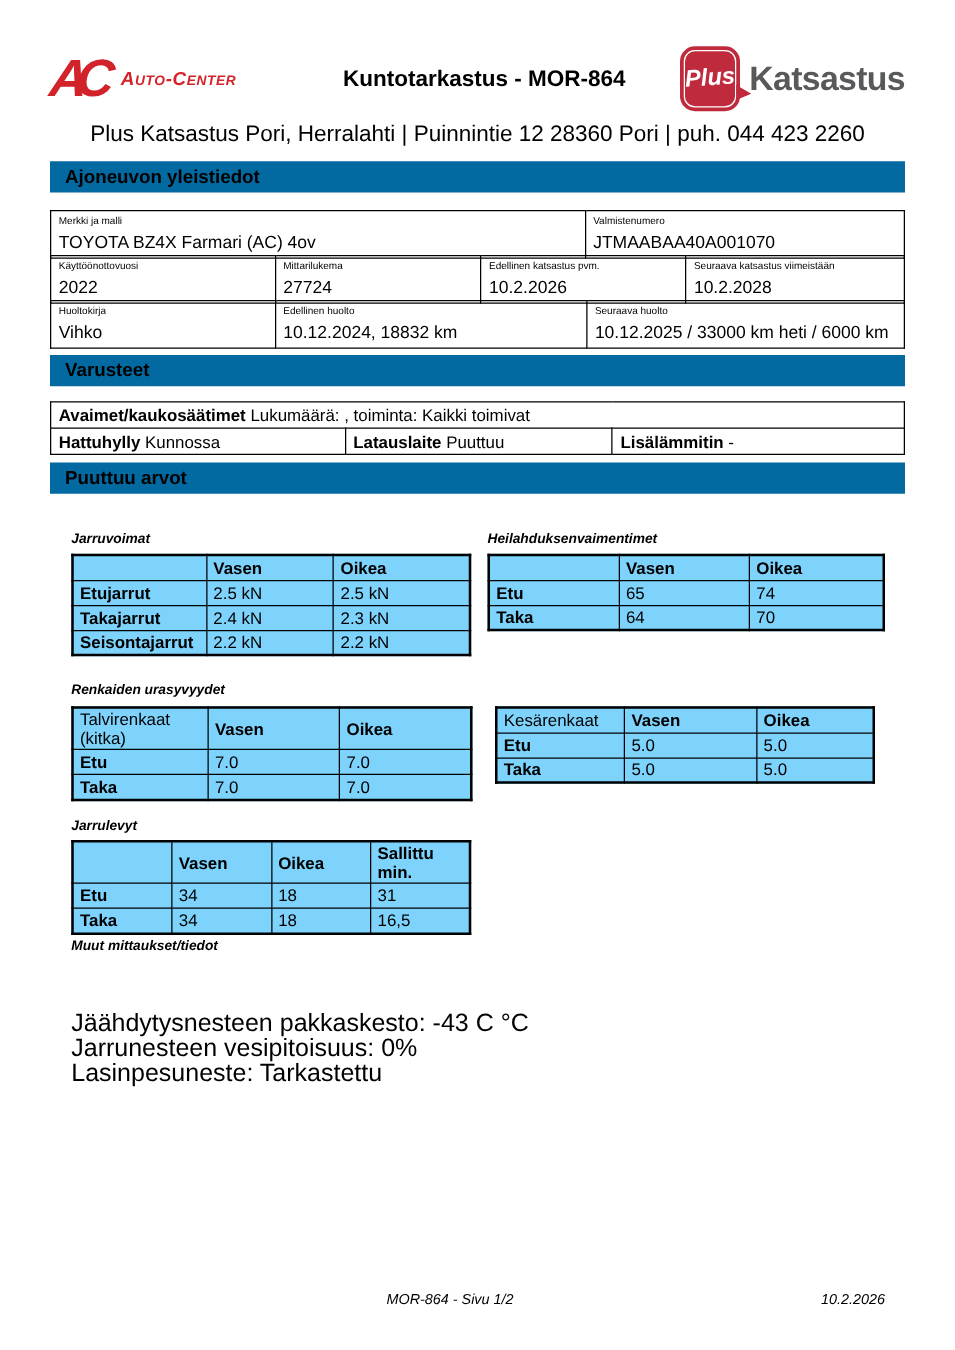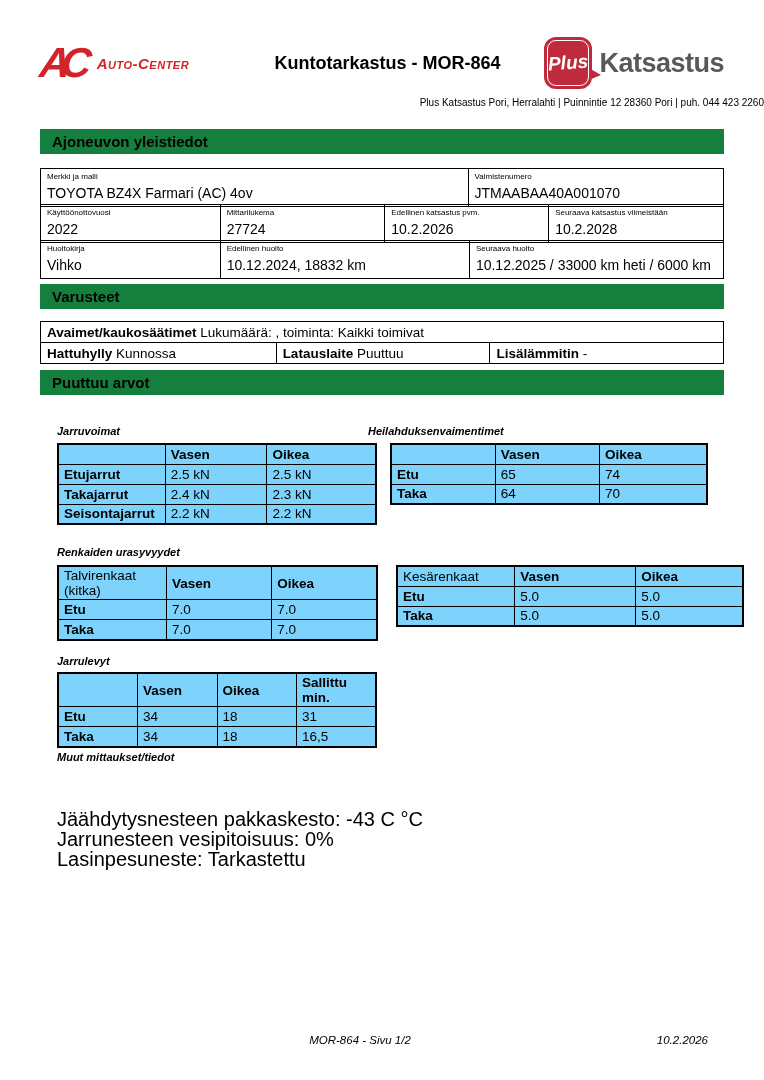--- a/index.html
+++ b/index.html
@@ -46,26 +46,26 @@
     color: #fff; font-style: italic; font-weight: 700; font-size: 19px;
     transform: rotate(-4deg);
   }
   .plus-tail {
     position: absolute; right: -9px; bottom: 9px; width: 0; height: 0; z-index: 2;
     border-top: 7px solid transparent; border-bottom: 5px solid transparent;
     border-left: 12px solid #bf2b3c;
   }
   .plus-name { font-weight: 700; font-size: 27px; color: #58595b; margin-left: 7px; letter-spacing: -0.5px; text-align: right; }
 
-  .subtitle { position: absolute; top: 97px; left: 0; width: 100%; text-align: right; font-size: 10px; }
+  .subtitle { position: absolute; top: 97px; left: 0; width: 100%; text-align: center; font-size: 18px; }
 
   
   .section-bar {
     position: absolute; left: 40px; width: 684px; height: 25px;
-    background: #15803d; font-weight: 700; font-size: 15px; line-height: 25px;
+    background: #0369a1; font-weight: 700; font-size: 15px; line-height: 25px;
     padding-left: 12px;
   }
   #bar-general { top: 129px; }
   #bar-equipment { top: 284px; }
   #bar-measurements { top: 370px; }
 
   
   .info-table { position: absolute; left: 40px; width: 684px; border-collapse: collapse; table-layout: fixed; }
   .info-table td { border: 1px solid #000; height: 37px; padding: 2px 5px 3px 6px; vertical-align: top; }
   .info-label { font-size: 8px; line-height: 11px; }
@@ -84,26 +84,26 @@
   .mtable { position: absolute; border-collapse: collapse; table-layout: fixed; border: 2px solid #000; background: #7dd3fc; }
   .mtable th, .mtable td {
     border: 1px solid #000; height: 20px; padding: 1px 5px;
     font-size: 13.5px; text-align: left; vertical-align: middle;
   }
   .mtable th { font-weight: 700; }
   .mtable th.reg { font-weight: 400; }
   .mtable td.rowlabel { font-weight: 700; }
 
   #cap-brake   { top: 425px; left: 57px; }
-  #cap-shock   { top: 425px; left: 368px; }
+  #cap-shock   { top: 425px; left: 390px; }
   #tbl-brake   { top: 443px; left: 57px;  width: 320px; }
   #tbl-shock   { top: 443px; left: 390px; width: 318px; }
   #cap-tires   { top: 546px; left: 57px; }
   #tbl-winter  { top: 565px; left: 57px;  width: 321px; }
-  #tbl-summer  { top: 565px; left: 396px; width: 348px; }
+  #tbl-summer  { top: 565px; left: 396px; width: 304px; }
   #cap-discs   { top: 655px; left: 57px; }
   #tbl-discs   { top: 672px; left: 57px;  width: 320px; }
   #cap-other   { top: 751px; left: 57px; }
   .other-lines { position: absolute; top: 768px; left: 57px; font-size: 20px; line-height: 20px; margin-top: 41px; }
 
   
   .footer { position: absolute; top: 1034px; left: 40px; width: 684px; font-size: 11.5px; font-style: italic; }
   .footer-page { display: block; width: 100%; text-align: center; padding-right: 44px; }
   .footer-date { position: absolute; right: 16px; top: 0; }
 </style>

